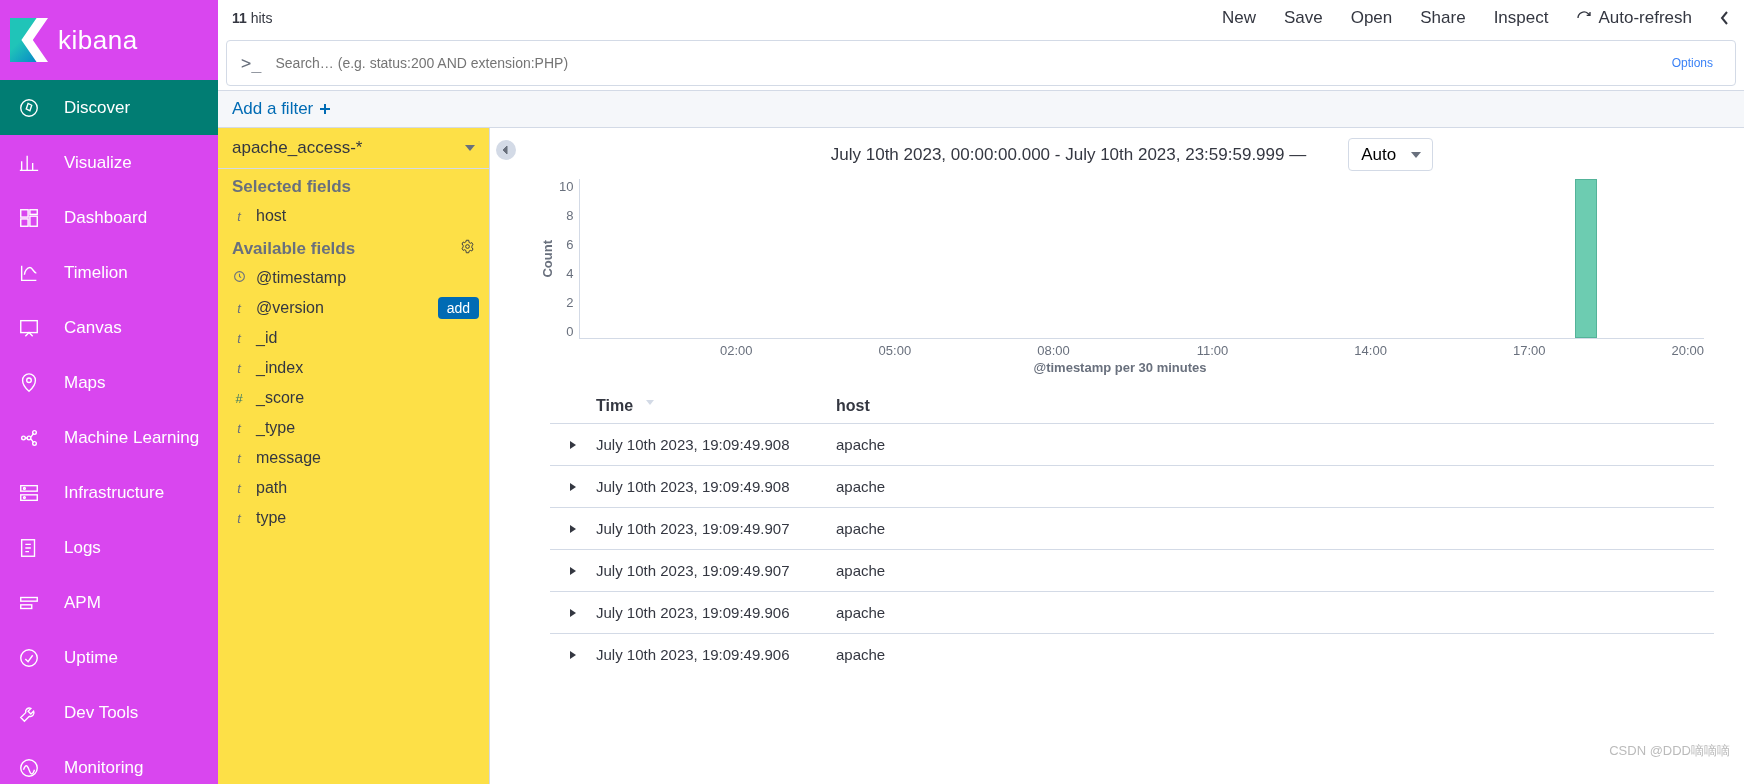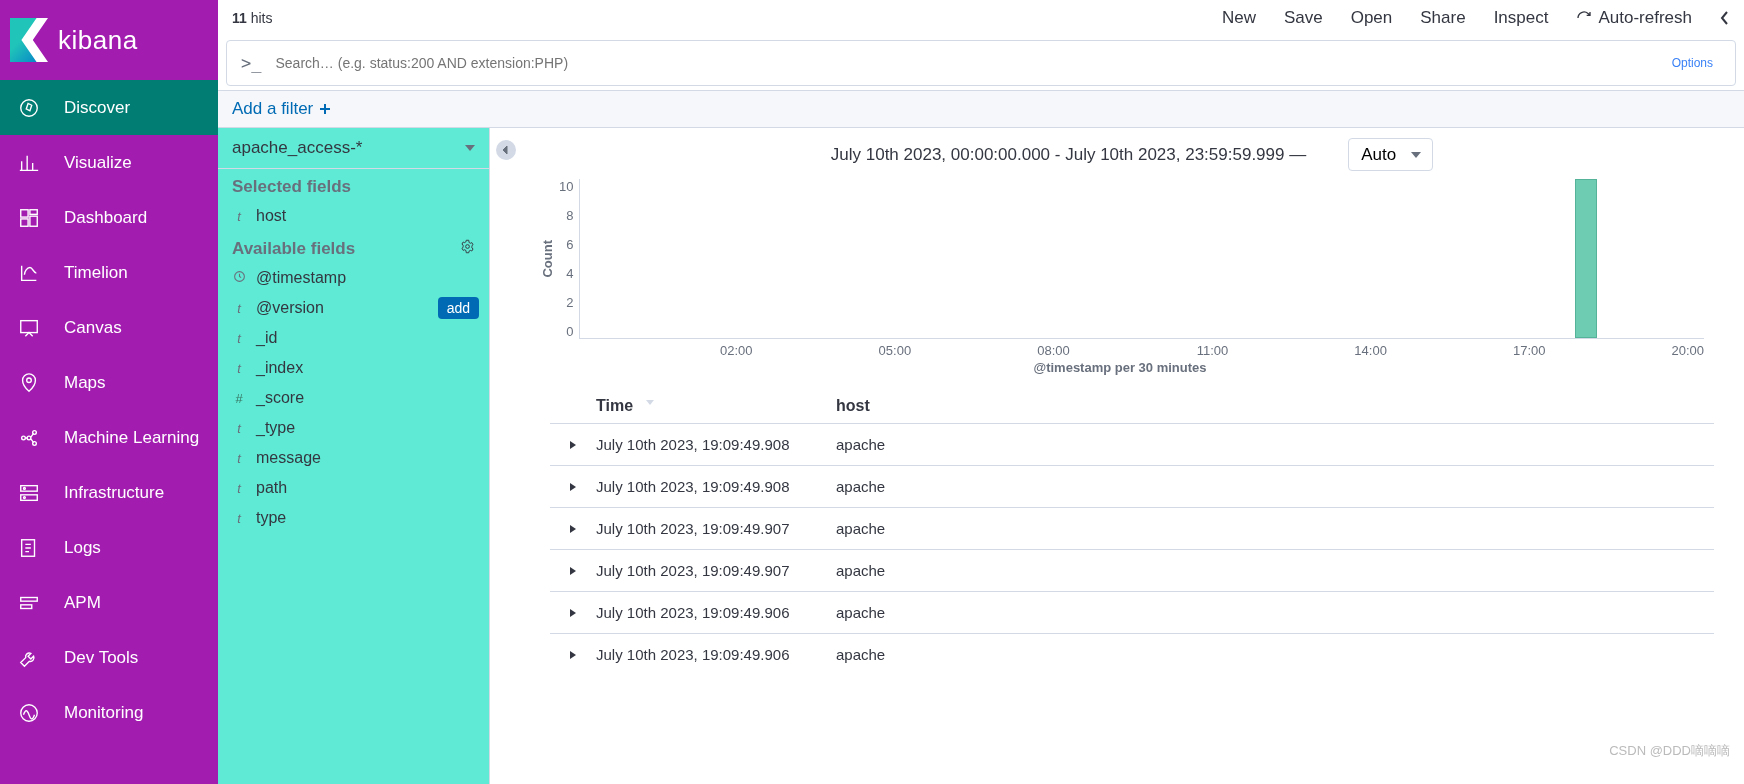--- a/index.html
+++ b/index.html
@@ -1,18 +1,18 @@
 <!DOCTYPE html>
 <html><head>
 <meta charset="utf-8">
 <style>
 * { margin:0; padding:0; box-sizing:border-box; font-family:-apple-system,BlinkMacSystemFont,"Segoe UI",Helvetica,Arial,sans-serif; }
 body { width:1744px; height:784px; overflow:hidden; background:#fff; color:#343741; }
 .app { display:flex; height:100%; }
-.sidebar { width:218px; background:#a21caf; color:#fff; display:flex; flex-direction:column; flex-shrink:0; }
+.sidebar { width:218px; background:#d946ef; color:#fff; display:flex; flex-direction:column; flex-shrink:0; }
 .logo { display:flex; align-items:center; padding:18px 14px 18px 10px; gap:10px; }
 .logo-mark { width:38px; height:44px; background:linear-gradient(135deg,#00bfb3 0%,#f04e98 100%); clip-path:polygon(0 0,100% 0,60% 50%,100% 100%,0 100%); background:#fff; position:relative; }
 .logo-mark::before{content:"";position:absolute;inset:0;background:linear-gradient(135deg,#20c4b8 40%,#0077cc 100%);clip-path:polygon(0 0,70% 0,30% 50%,70% 100%,0 100%);}
 .logo-text { font-size:26px; font-weight:400; letter-spacing:0.5px; }
 .nav-item { display:flex; align-items:center; height:55px; padding:0 18px; gap:24px; font-size:17px; cursor:pointer; }
 .nav-item.active { background:#017d73;text-align:right; }
 .nav-icon { width:22px; height:22px; display:flex; align-items:center; justify-content:center; flex-shrink:0; }
 .nav-icon svg { width:22px; height:22px; stroke:#fff; fill:none; stroke-width:1.5; }
 .main { flex:1; display:flex; flex-direction:column; overflow:hidden; }
 .topbar { display:flex; align-items:center; height:36px; padding:0 14px; gap:28px; font-size:17px; }
@@ -21,21 +21,21 @@
 .top-link { color:#343741; cursor:pointer; }
 .auto-refresh { display:flex; align-items:center; gap:6px; }
 .searchbar-row { display:flex; align-items:center; padding:4px 8px; gap:8px; }
 .searchbar { flex:1; display:flex; align-items:center; height:46px; border:1px solid #d3dae6; border-radius:4px; padding:0 14px; gap:14px; }
 .search-prompt { font-family:monospace; font-size:17px; color:#69707d; }
 .search-input { flex:1; border:none; outline:none; font-size:14px; color:#69707d; }
 .options-link { color:#3b82f6; font-size:12px; padding:0 8px; }
 .filter-row { background:#f5f7fa; border-top:1px solid #d3dae6; border-bottom:1px solid #d3dae6; padding:8px 14px; }
 .add-filter { color:#006bb4; font-size:17px; display:flex; align-items:center; gap:6px; cursor:pointer;}
 .content { flex:1; display:flex; overflow:hidden; }
-.fields-panel { width:272px; border-right:1px solid #d3dae6; display:flex; flex-direction:column; background:#5eead4; }
+.fields-panel { width:272px; border-right:1px solid #d3dae6; display:flex; flex-direction:column; background:#fde047; }
 .index-select { display:flex; align-items:center; justify-content:space-between; padding:10px 14px; border-bottom:1px solid #d3dae6; font-size:17px; cursor:pointer;}
 .section-h { padding:8px 14px 4px; font-size:17px; font-weight:700; color:#69707d; display:flex; justify-content:space-between; align-items:center;}
 .field-row { display:flex; align-items:center; padding:6px 14px; font-size:16px; gap:10px; cursor:pointer; position:relative;}
 .field-type { width:14px; font-size:13px; color:#69707d; text-align:center;}
 .field-type.num{color:#387765;}
 .field-type.clock svg{width:13px;height:13px;stroke:#69707d;fill:none;stroke-width:2;}
 .add-btn { position:absolute; right:10px; background:#006bb4; color:#fff; font-size:14px; padding:3px 9px; border-radius:4px; border:none; cursor:pointer;}
 .collapse-badge{width:20px;height:20px;border-radius:50%;background:#d3dae6;display:flex;align-items:center;justify-content:center;margin:12px 0 0 6px;align-self:flex-start;}
 .collapse-badge svg{width:10px;height:10px;stroke:#69707d;fill:#69707d;}
 .results { flex:1; display:flex; flex-direction:column; overflow:hidden; padding-left:4px;}
@@ -169,20 +169,29 @@
             <svg viewBox="0 0 24 24">
               <rect x="3" y="6" width="18" height="4"></rect>
               <rect x="3" y="14" width="12" height="4"></rect>
             </svg>
           </span>
           <span>APM</span>
         </div>
         <div class="nav-item">
           <span class="nav-icon">
             <svg viewBox="0 0 24 24">
+              <circle cx="12" cy="12" r="9"></circle>
+              <path d="M8 13l3 3 5-7"></path>
+            </svg>
+          </span>
+          <span>Uptime</span>
+        </div>
+        <div class="nav-item">
+          <span class="nav-icon">
+            <svg viewBox="0 0 24 24">
               <path d="M14 7a4 4 0 0 0-5.6 4.6L3 17l4 4 5.4-5.4A4 4 0 0 0 17 10l-3 3-3-3z"></path>
             </svg>
           </span>
           <span>Dev Tools</span>
         </div>
         <div class="nav-item">
           <span class="nav-icon">
             <svg viewBox="0 0 24 24">
               <circle cx="12" cy="12" r="9"></circle>
               <path d="M6 14c2-6 4-6 6 0s4 6 6 0"></path>

